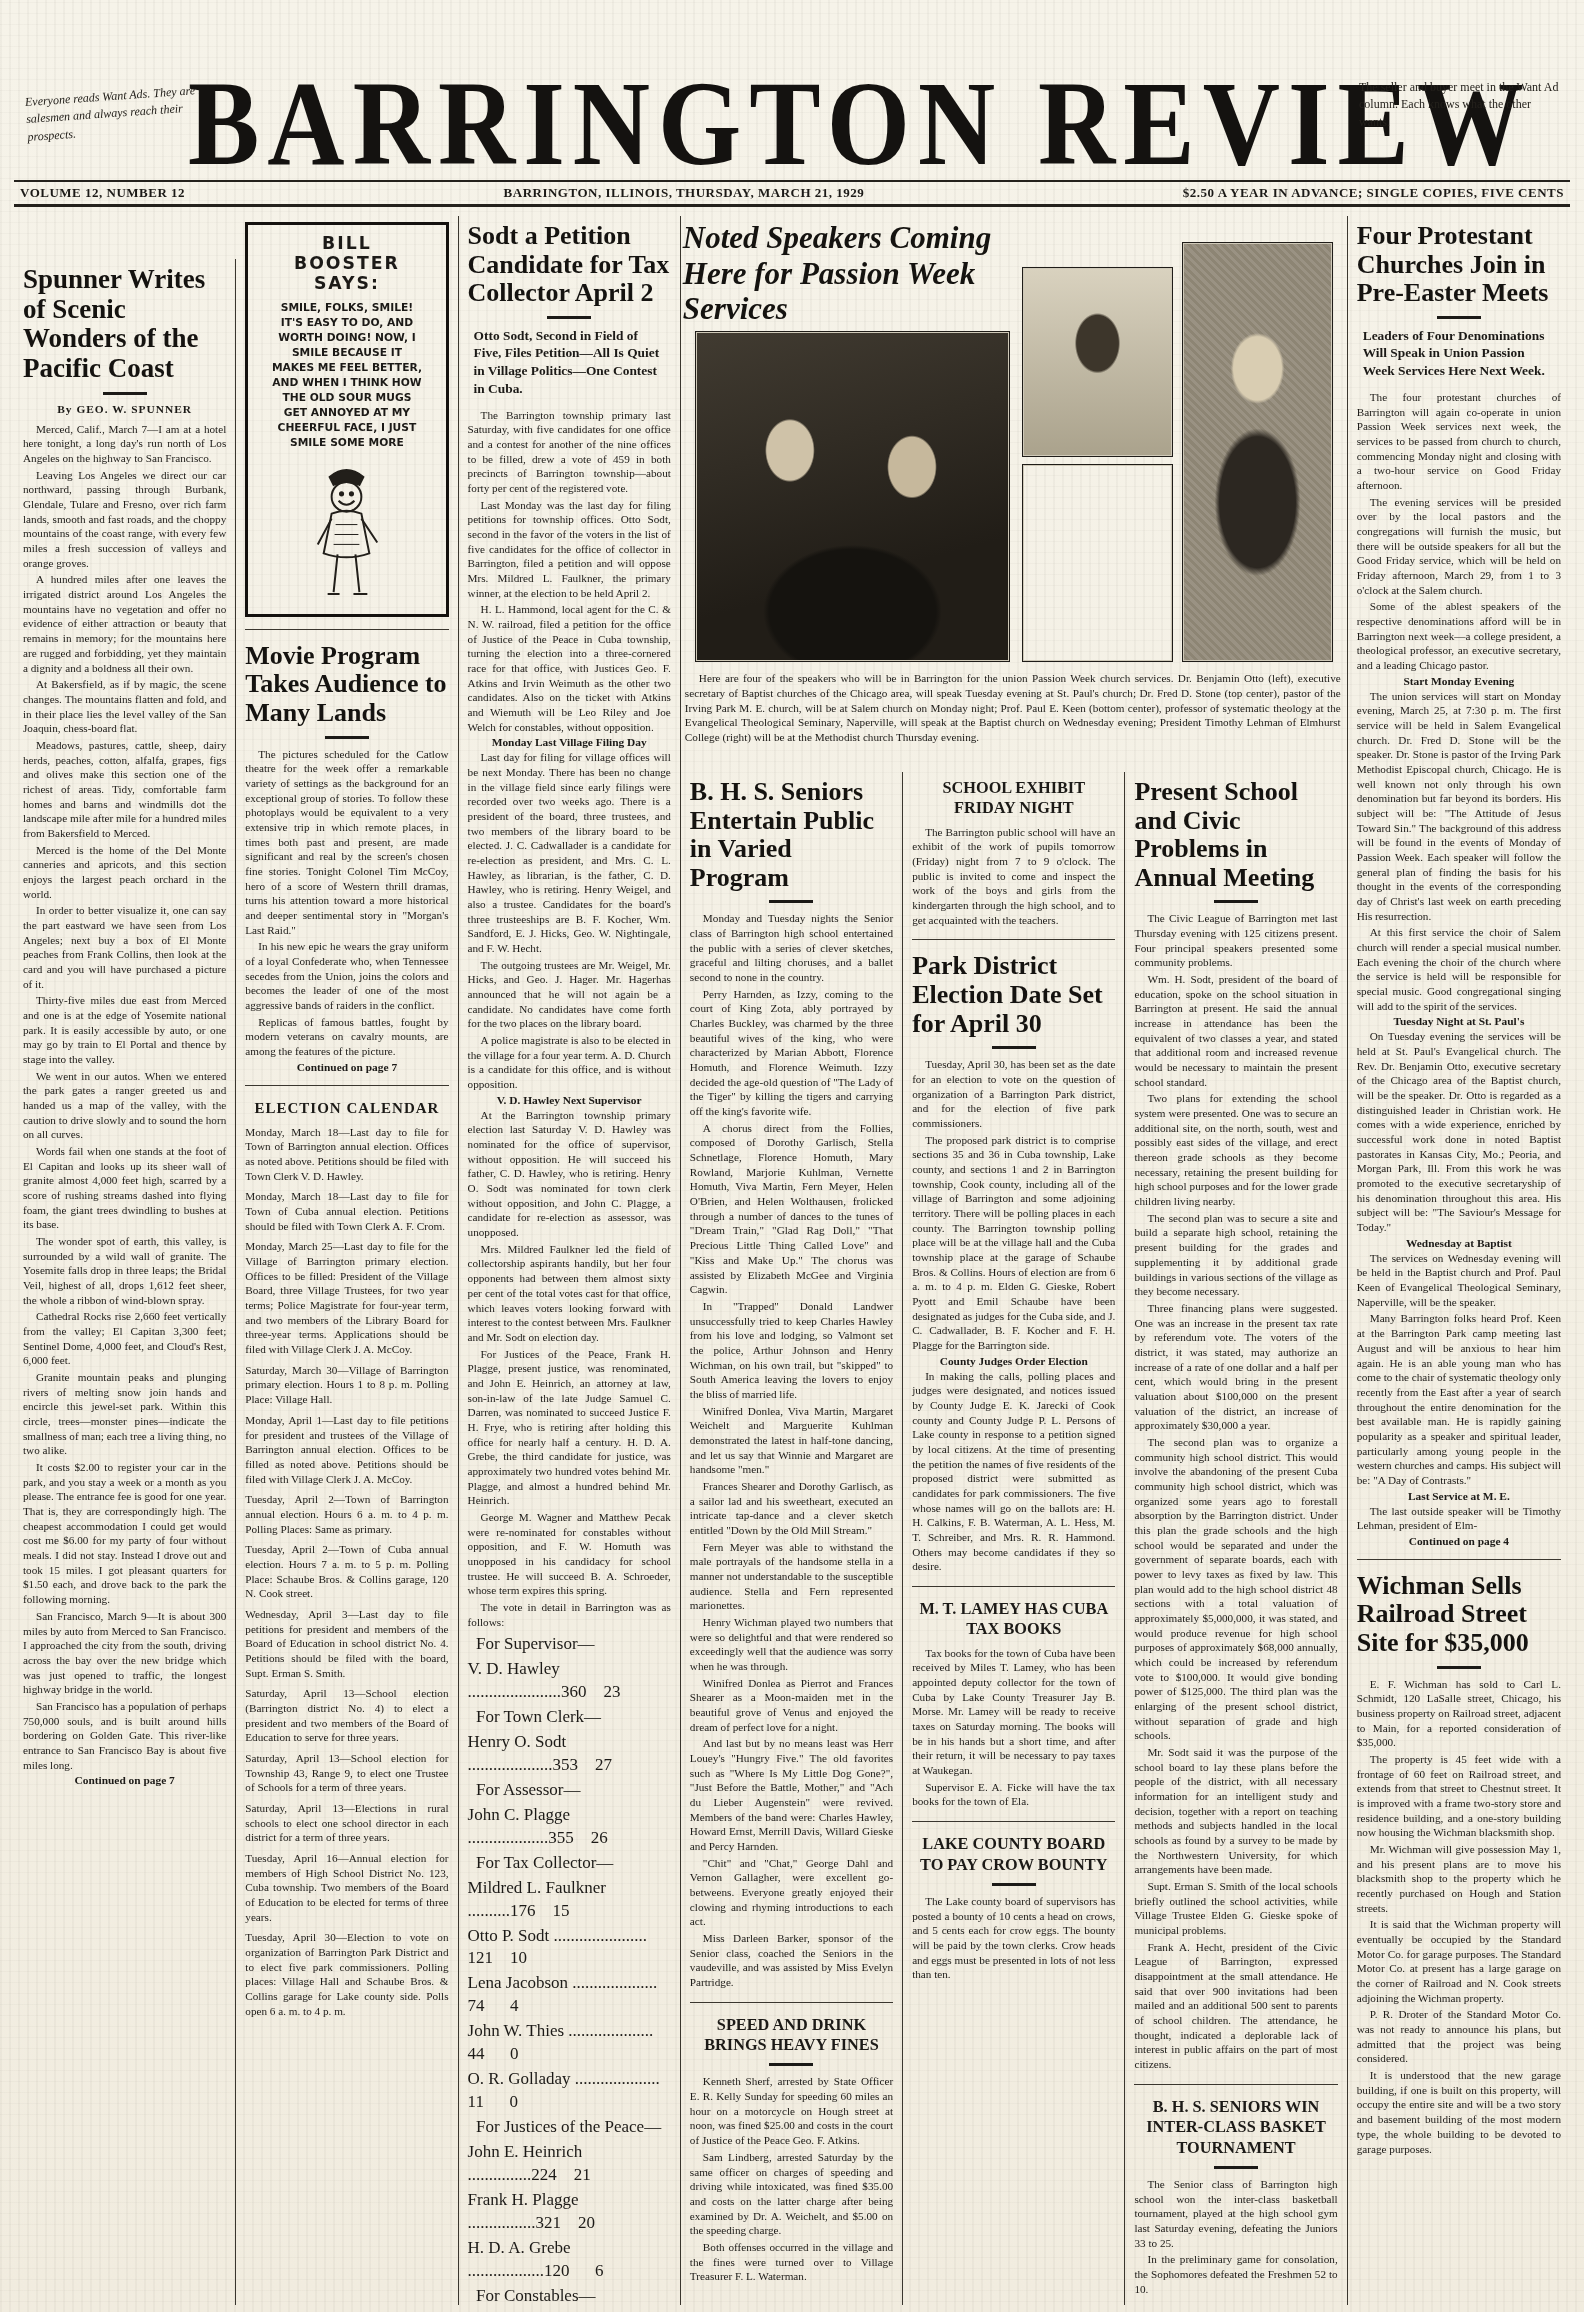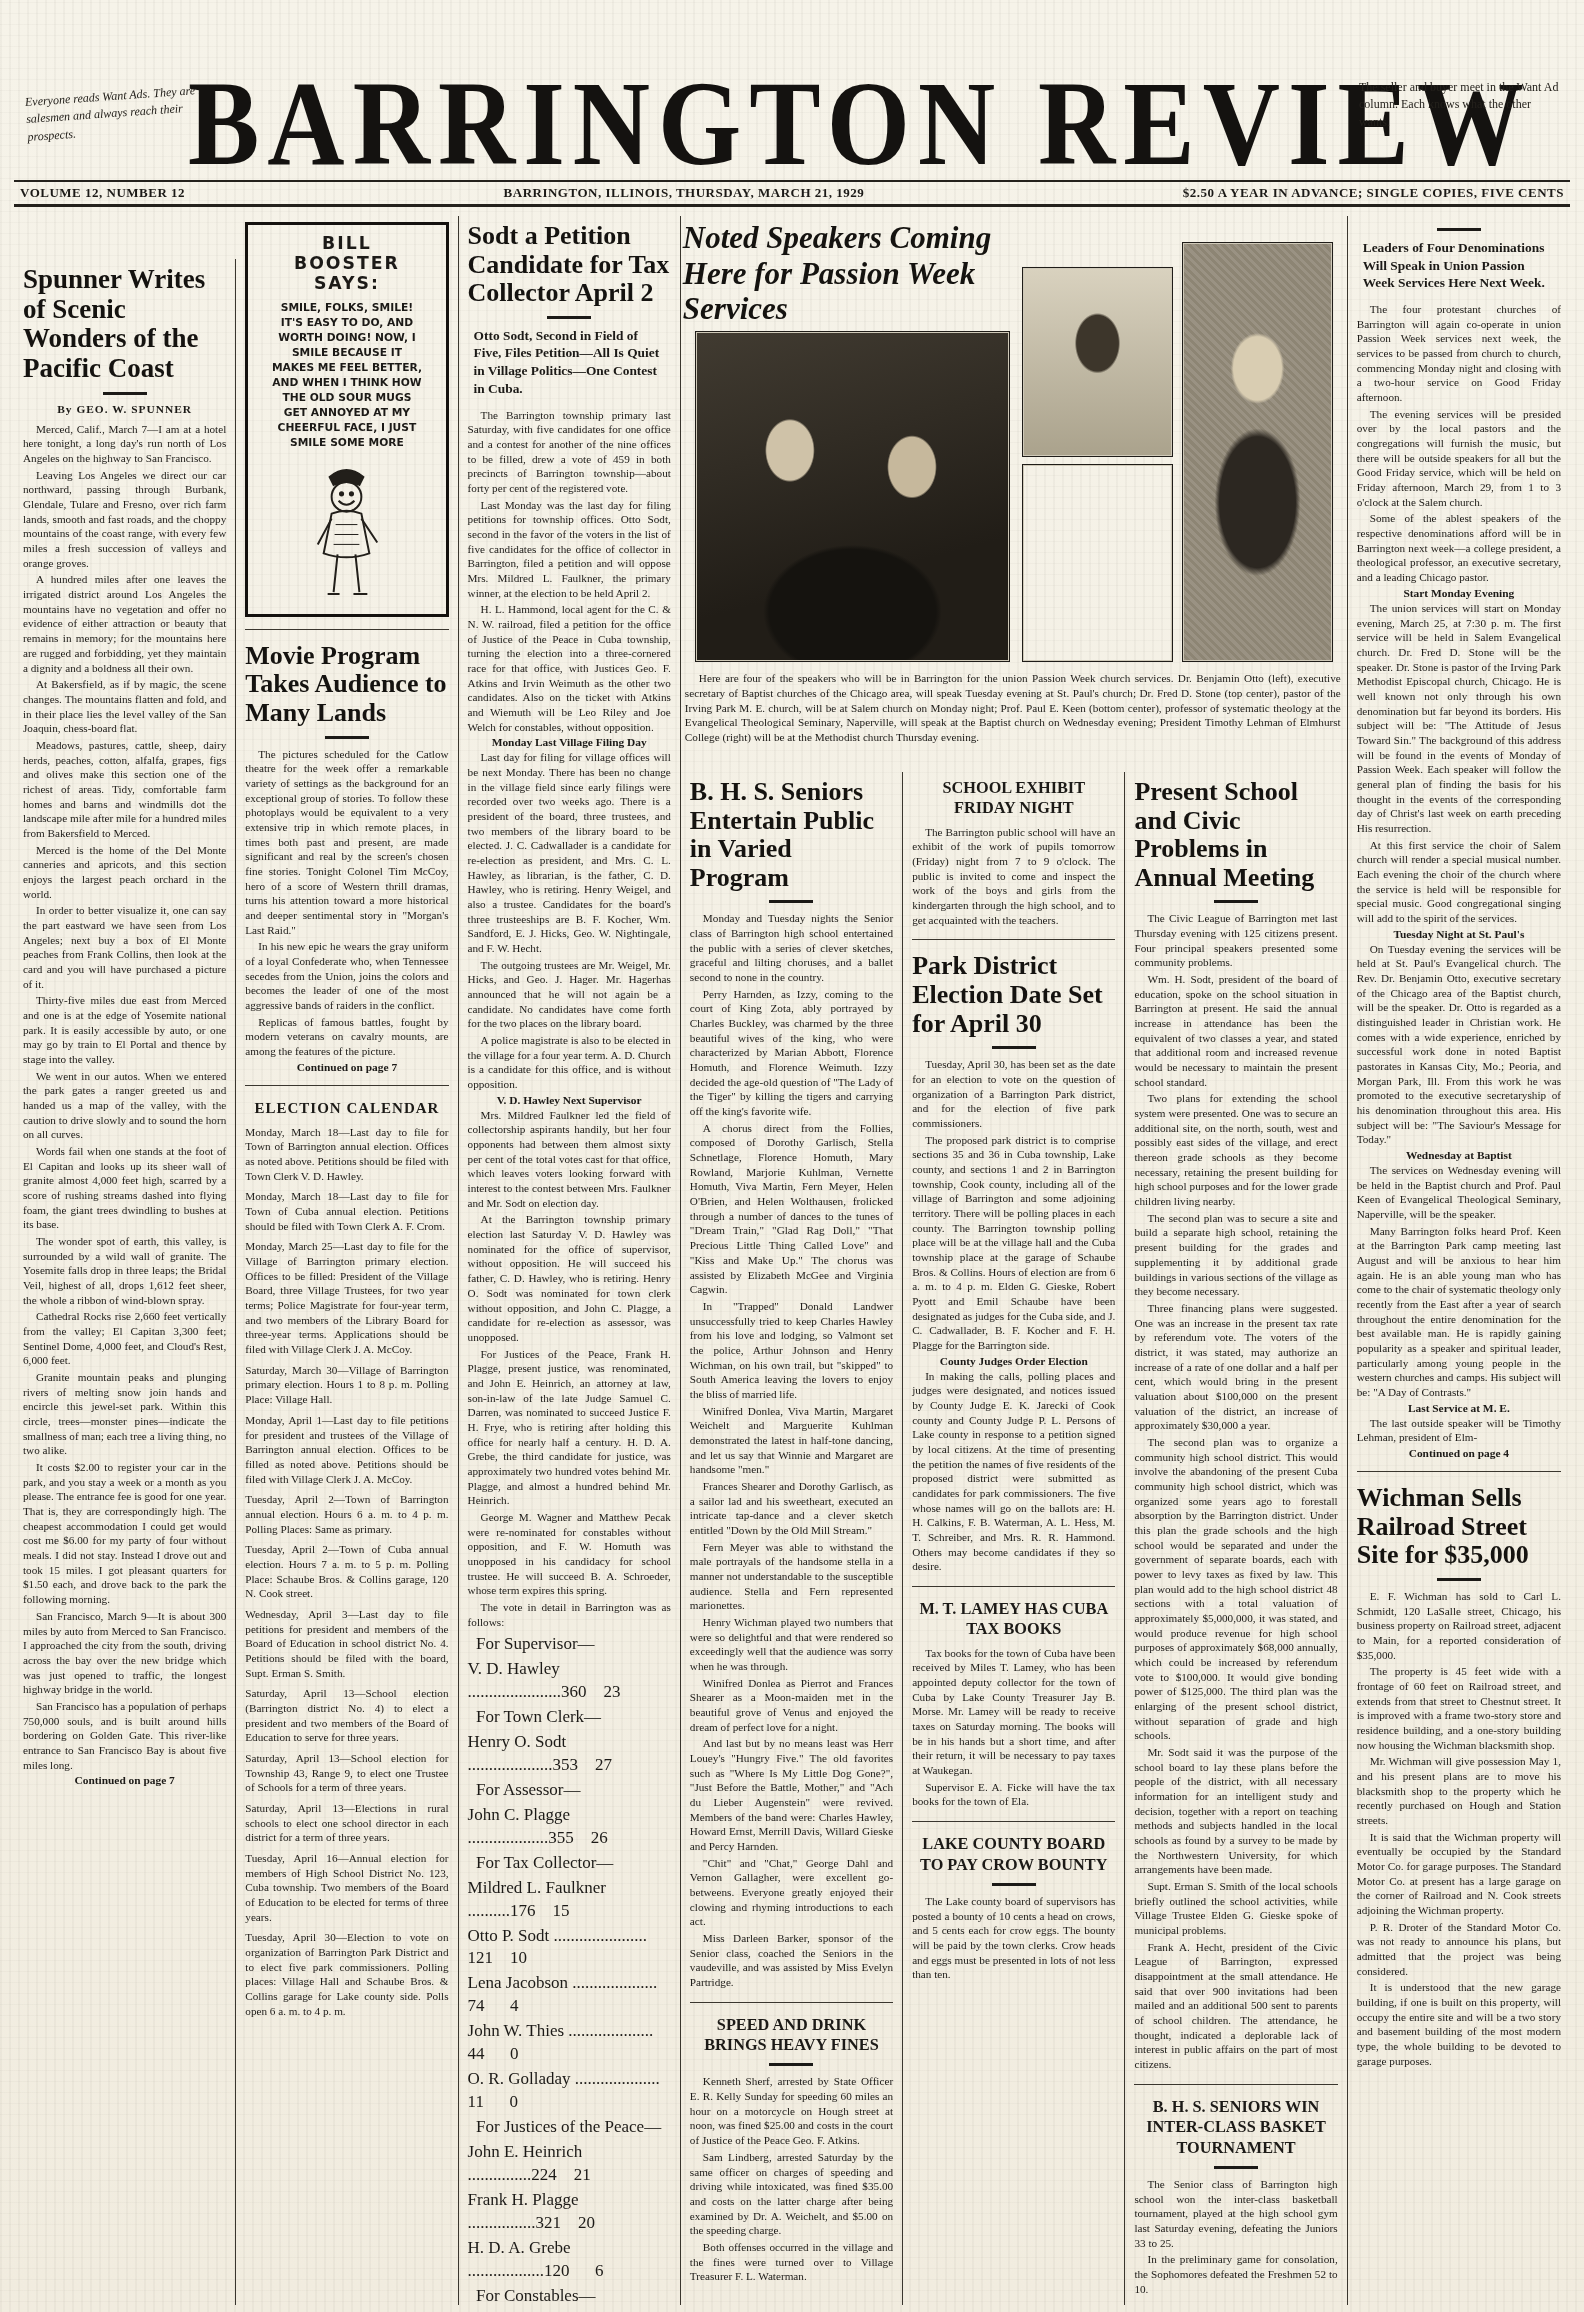--- a/index.html
+++ b/index.html
@@ -176,22 +176,22 @@
         <div class="deck">Otto Sodt, Second in Field of Five, Files Petition—All Is Quiet in Village Politics—One Contest in Cuba.</div>
         <div class="body">
             <p class="t-p">The Barrington township primary last Saturday, with five candidates for one office and a contest for another of the nine offices to be filled, drew a vote of 459 in both precincts of Barrington township—about forty per cent of the registered vote.</p>
             <p class="t-p">Last Monday was the last day for filing petitions for township offices. Otto Sodt, second in the favor of the voters in the list of five candidates for the office of collector in Barrington, filed a petition and will oppose Mrs. Mildred L. Faulkner, the primary winner, at the election to be held April 2.</p>
             <p class="t-p">H. L. Hammond, local agent for the C. &amp; N. W. railroad, filed a petition for the office of Justice of the Peace in Cuba township, turning the election into a three-cornered race for that office, with Justices Geo. F. Atkins and Irvin Weimuth as the other two candidates. Also on the ticket with Atkins and Wiemuth will be Leo Riley and Joe Welch for constables, without opposition.</p>
             <p class="t-h">Monday Last Village Filing Day</p>
             <p class="t-p">Last day for filing for village offices will be next Monday. There has been no change in the village field since early filings were recorded over two weeks ago. There is a president of the board, three trustees, and two members of the library board to be elected. J. C. Cadwallader is a candidate for re-election as president, and Mrs. C. L. Hawley, as librarian, is the father, C. D. Hawley, who is retiring. Henry Weigel, and also a trustee. Candidates for the board's three trusteeships are B. F. Kocher, Wm. Sandford, E. J. Hicks, Geo. W. Nightingale, and F. W. Hecht.</p>
             <p class="t-p">The outgoing trustees are Mr. Weigel, Mr. Hicks, and Geo. J. Hager. Mr. Hagerhas announced that he will not again be a candidate. No candidates have come forth for the two places on the library board.</p>
             <p class="t-p">A police magistrate is also to be elected in the village for a four year term. A. D. Church is a candidate for this office, and is without opposition.</p>
             <p class="t-h">V. D. Hawley Next Supervisor</p>
+            <p class="t-p">At the Barrington township primary election last Saturday V. D. Hawley was nominated for the office of supervisor, without opposition. He will succeed his father, C. D. Hawley, who is retiring. Henry O. Sodt was nominated for town clerk without opposition, and John C. Plagge, a candidate for re-election as assessor, was unopposed.</p>
             <p class="t-p">Mrs. Mildred Faulkner led the field of collectorship aspirants handily, but her four opponents had between them almost sixty per cent of the total votes cast for that office, which leaves voters looking forward with interest to the contest between Mrs. Faulkner and Mr. Sodt on election day.</p>
-            <p class="t-p">At the Barrington township primary election last Saturday V. D. Hawley was nominated for the office of supervisor, without opposition. He will succeed his father, C. D. Hawley, who is retiring. Henry O. Sodt was nominated for town clerk without opposition, and John C. Plagge, a candidate for re-election as assessor, was unopposed.</p>
             <p class="t-p">For Justices of the Peace, Frank H. Plagge, present justice, was renominated, and John E. Heinrich, an attorney at law, son-in-law of the late Judge Samuel C. Darren, was nominated to succeed Justice F. H. Frye, who is retiring after holding this office for nearly half a century. H. D. A. Grebe, the third candidate for justice, was approximately two hundred votes behind Mr. Plagge, and almost a hundred behind Mr. Heinrich.</p>
             <p class="t-p">George M. Wagner and Matthew Pecak were re-nominated for constables without opposition, and F. W. Homuth was unopposed in his candidacy for school trustee. He will succeed B. A. Schroeder, whose term expires this spring.</p>
             <p class="t-p">The vote in detail in Barrington was as follows:</p>
           </div>
         <div class="body vote-list">
             <p class="t-vote">  For Supervisor—</p>
             <p class="t-vote">V. D. Hawley ......................360    23</p>
             <p class="t-vote">  For Town Clerk—</p>
             <p class="t-vote">Henry O. Sodt ....................353    27</p>
             <p class="t-vote">  For Assessor—</p>
@@ -320,20 +320,21 @@
         <div class="bar"></div>
         <div class="body">
             <p class="t-p">The Senior class of Barrington high school won the inter-class basketball tournament, played at the high school gym last Saturday evening, defeating the Juniors 33 to 25.</p>
             <p class="t-p">In the preliminary game for consolation, the Sophomores defeated the Freshmen 52 to 10.</p>
           </div>
       </div>
     </div>
 
     <div class="cell col7 nobr">
       <div class="story">
+        <div class="hl hl26">Four Protestant Churches Join in Pre-Easter Meets</div>
         <div class="bar"></div>
         <div class="deck">Leaders of Four Denominations Will Speak in Union Passion Week Services Here Next Week.</div>
         <div class="body">
             <p class="t-p">The four protestant churches of Barrington will again co-operate in union Passion Week services next week, the services to be passed from church to church, commencing Monday night and closing with a two-hour service on Good Friday afternoon.</p>
             <p class="t-p">The evening services will be presided over by the local pastors and the congregations will furnish the music, but there will be outside speakers for all but the Good Friday service, which will be held on Friday afternoon, March 29, from 1 to 3 o'clock at the Salem church.</p>
             <p class="t-p">Some of the ablest speakers of the respective denominations afford will be in Barrington next week—a college president, a theological professor, an executive secretary, and a leading Chicago pastor.</p>
             <p class="t-h">Start Monday Evening</p>
             <p class="t-p">The union services will start on Monday evening, March 25, at 7:30 p. m. The first service will be held in Salem Evangelical church. Dr. Fred D. Stone will be the speaker. Dr. Stone is pastor of the Irving Park Methodist Episcopal church, Chicago. He is well known not only through his own denomination but far beyond its borders. His subject will be: "The Attitude of Jesus Toward Sin." The background of this address will be found in the events of Monday of Passion Week. Each speaker will follow the general plan of finding the basis for his thought in the events of the corresponding day of Christ's last week on earth preceding His resurrection.</p>
             <p class="t-p">At this first service the choir of Salem church will render a special musical number. Each evening the choir of the church where the service is held will be responsible for special music. Good congregational singing will add to the spirit of the services.</p>
             <p class="t-h">Tuesday Night at St. Paul's</p>

